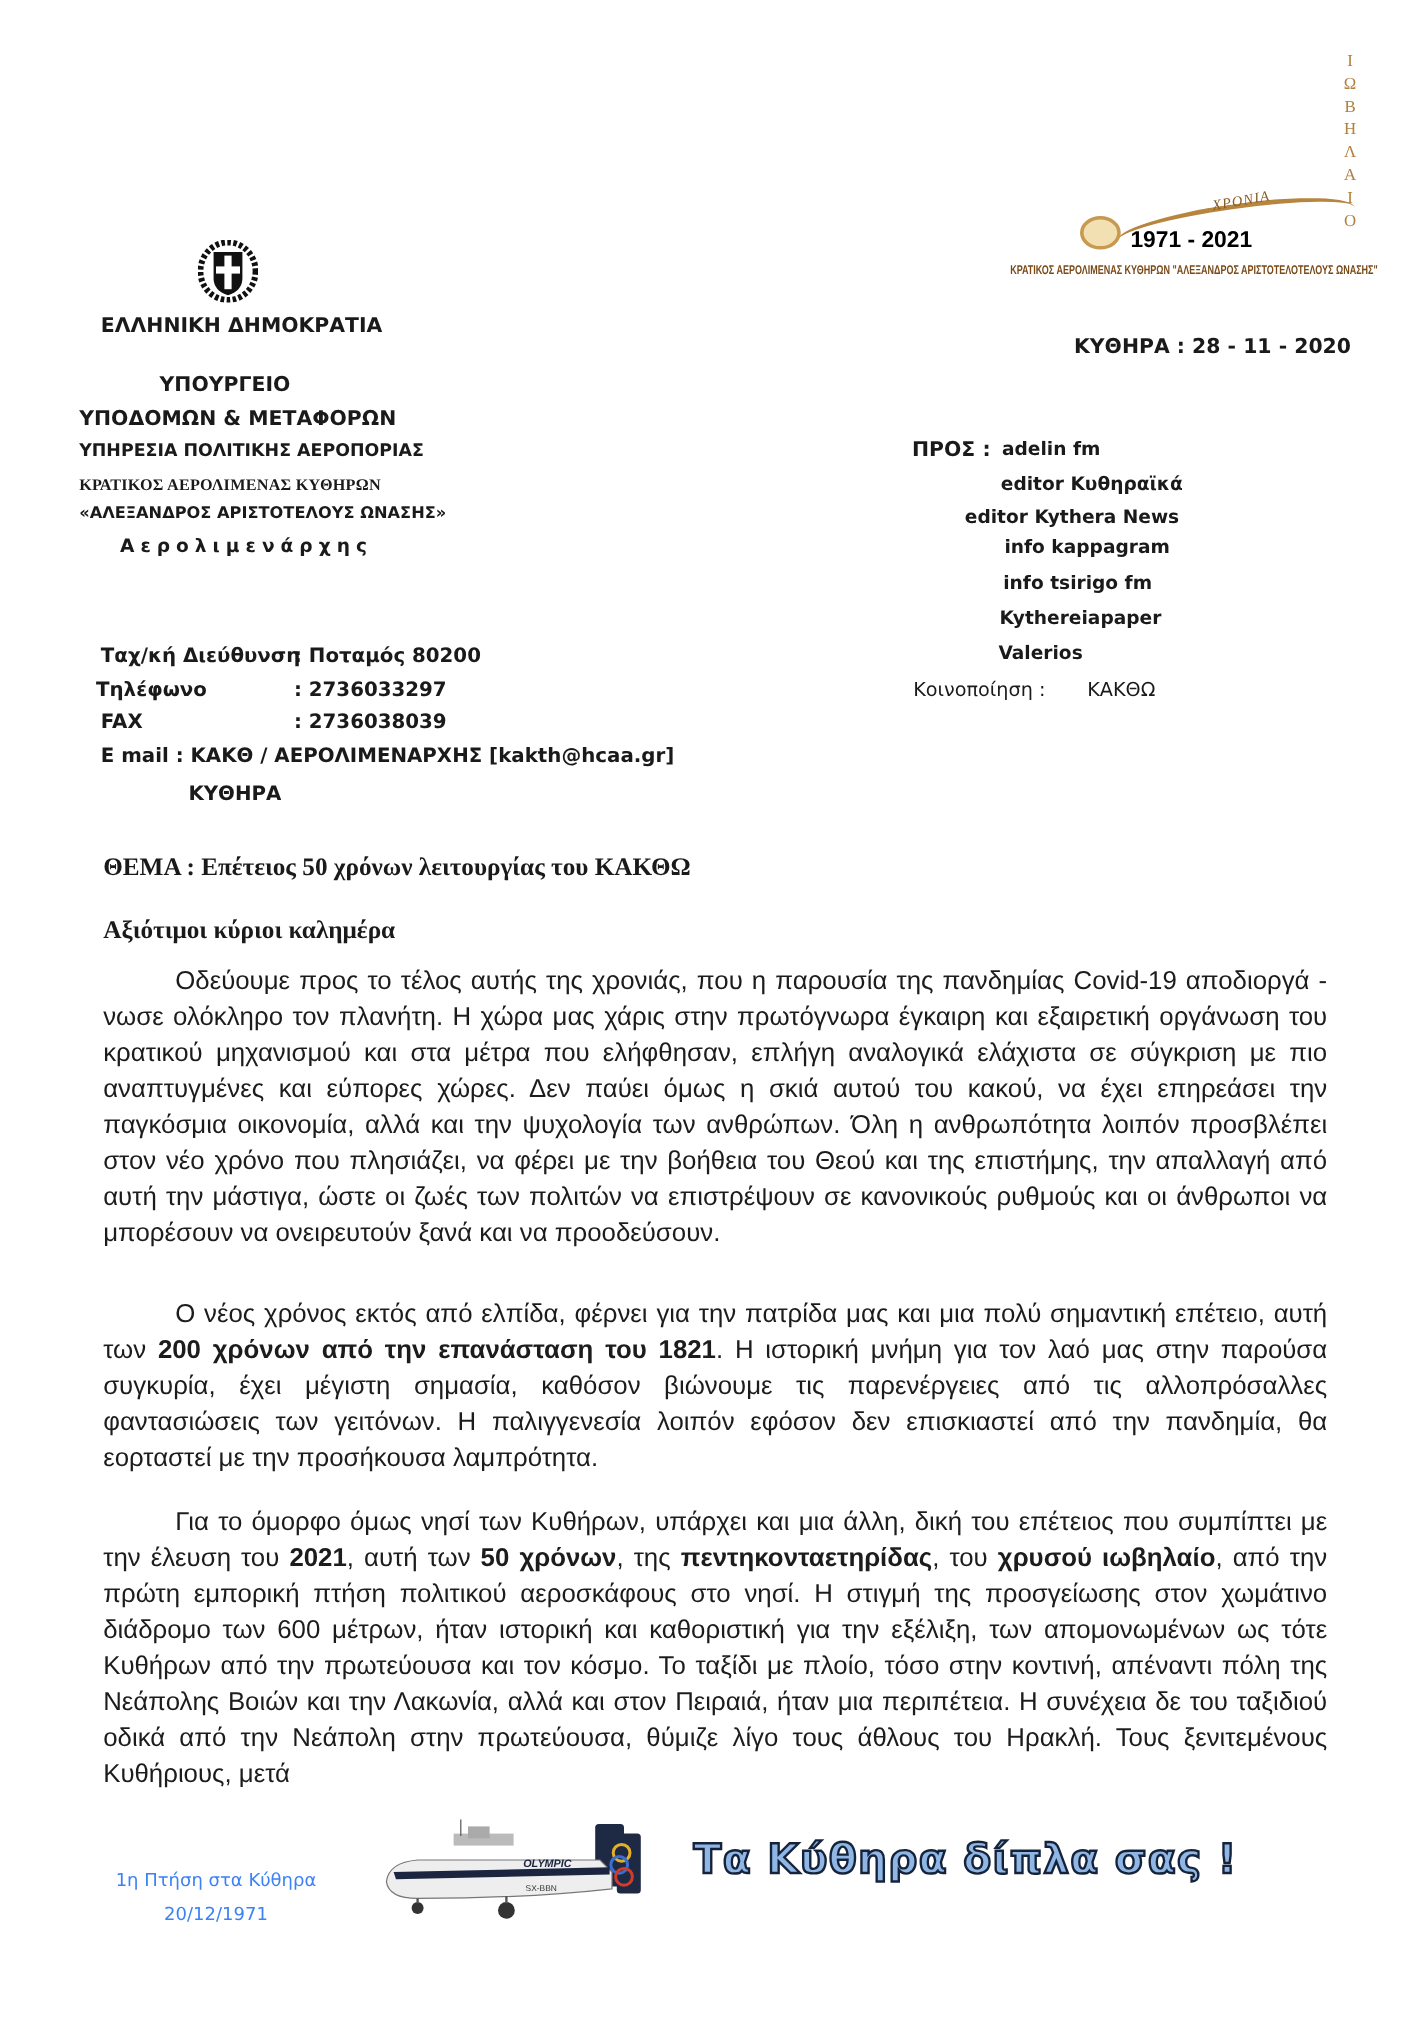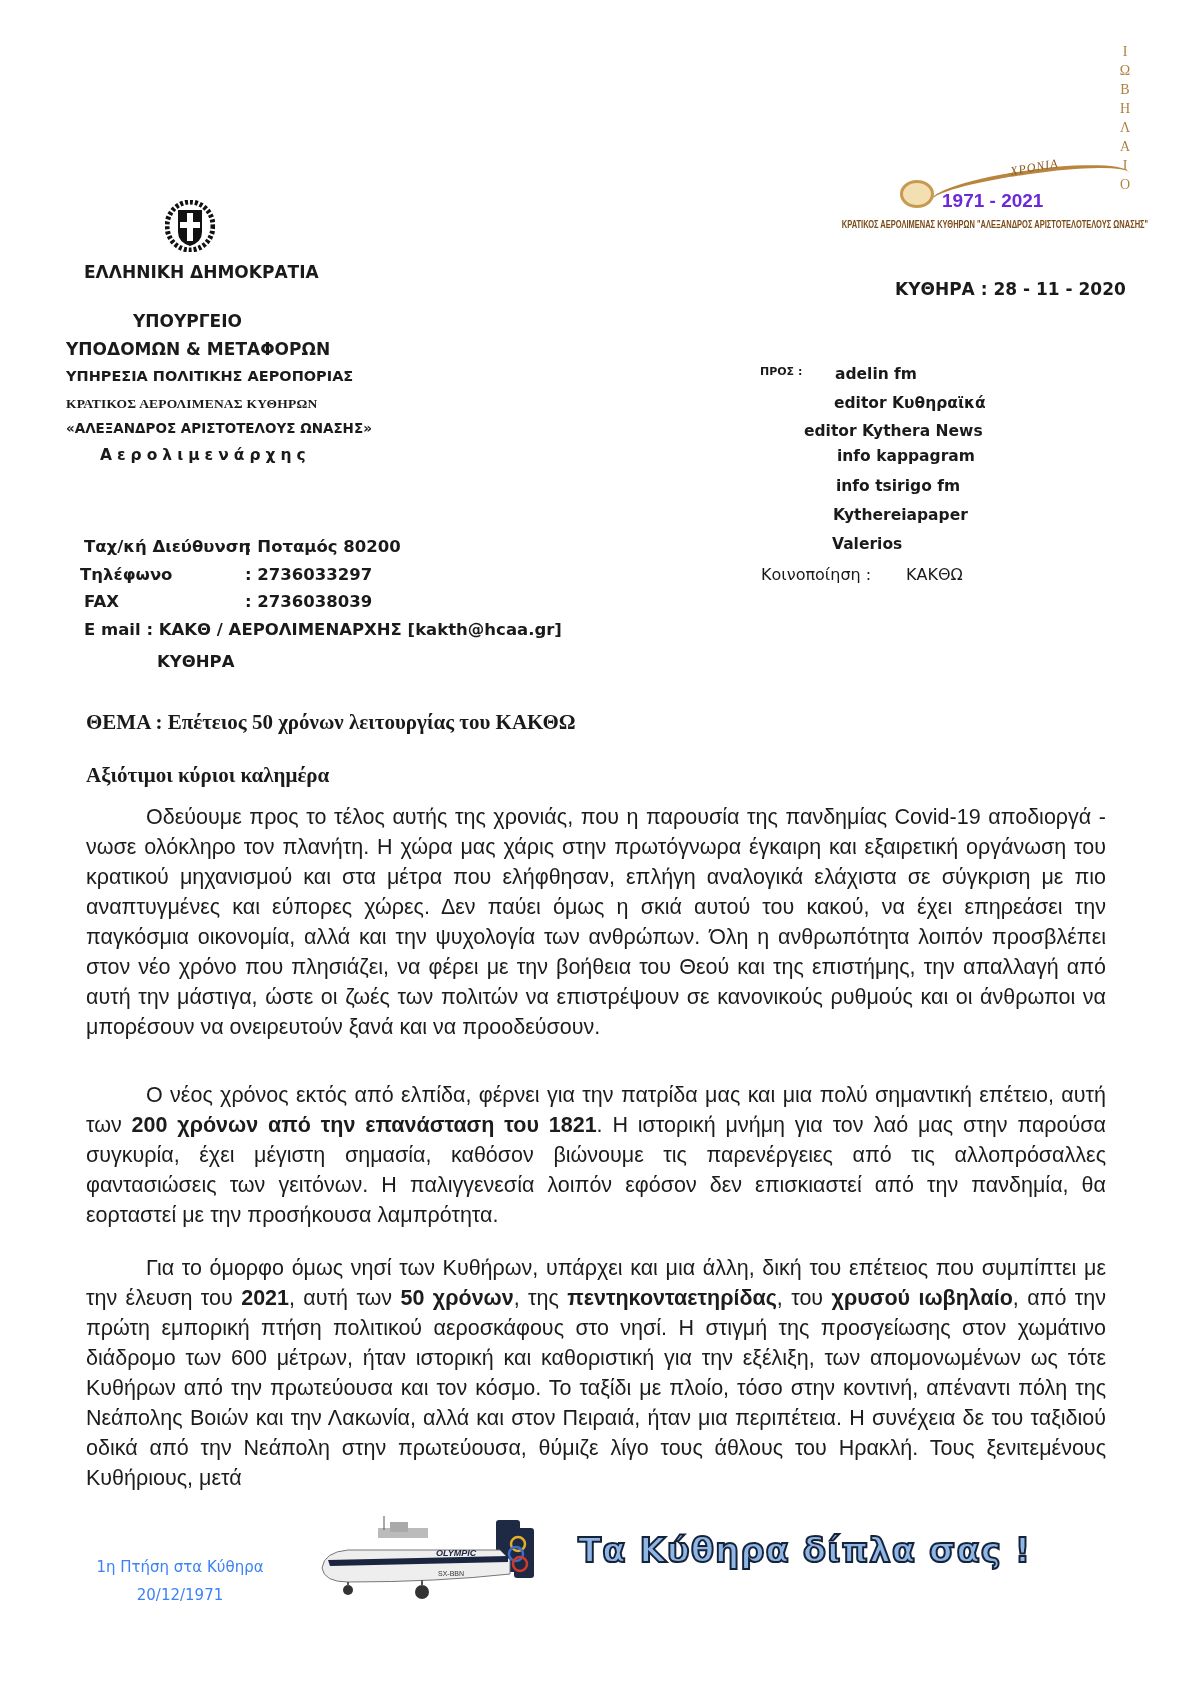--- a/index.html
+++ b/index.html
@@ -16,21 +16,21 @@
     color: #c08a3e; text-shadow: 2px 2px 0 #7a4f1c, -1px -1px 0 #f3d394; }
   #logo50 .vert { position:absolute; left: 258px; top: 22px; width: 14px; font-family: "Liberation Serif", serif;
     font-size: 14px; line-height: 19px; color: #b08040; text-align: center; }
   #logo50 .xronia { position:absolute; left: 150px; top: 140px; font-family: "Liberation Serif", serif; font-style: italic;
     font-size: 12px; color: #8a5a20; transform: rotate(-10deg); letter-spacing: 1px; }
   #logo50 .swoosh { position:absolute; left: 70px; top: 150px; width: 200px; height: 30px;
     border-top: 4px solid #b7853e; border-radius: 60% 60% 0 0; transform: rotate(-8deg); }
   #logo50 .emblem { position:absolute; left: 40px; top: 160px; width: 28px; height: 22px; border-radius: 50%;
     border: 3px solid #c79a50; background: #f2dfb2; }
   #logo50 .years { position:absolute; left: 82px; top: 170px; font-family: "Liberation Sans", sans-serif; font-weight: bold;
-    font-size: 19px; color: #6d28d9; }
+    font-size: 19px; color: #000000; }
   #logo50 .caption { position:absolute; left: -40px; top: 200px; width: 350px; font-family: "Liberation Sans", sans-serif;
     font-weight: bold; font-size: 7.5px; color: #7a4a18; text-align: center; letter-spacing: 0; transform: scaleY(1.4); }
 
   
   #arms { left: 165px; top: 200px; width: 50px; height: 52px; }
 
   .hdr { font-family: "DejaVu Sans", "Liberation Sans", sans-serif; font-weight: bold; color: #1a1a1a; }
   .body-p { font-family: Liberation Sans, sans-serif; font-size: 21.5px; line-height: 30px;
     text-align: justify; color: #1c1c1c; }
   .body-p .ind { display:inline-block; width: 60px; }
@@ -73,21 +73,21 @@
 <div class="abs hdr" style="left:245px; top:537px; font-size:16.5px;">: Ποταμός 80200</div>
 <div class="abs hdr" style="left:80px; top:565px; font-size:16.5px;">Τηλέφωνο</div>
 <div class="abs hdr" style="left:245px; top:565px; font-size:16.5px;">: 2736033297</div>
 <div class="abs hdr" style="left:84px; top:592px; font-size:16.5px;">FAX</div>
 <div class="abs hdr" style="left:245px; top:592px; font-size:16.5px;">: 2736038039</div>
 <div class="abs hdr" style="left:84px; top:620px; font-size:16.5px;">E mail : ΚΑΚΘ / ΑΕΡΟΛΙΜΕΝΑΡΧΗΣ  [kakth@hcaa.gr]</div>
 <div class="abs hdr" style="left:157px; top:652px; font-size:16.5px;">ΚΥΘΗΡΑ</div>
 
 <div class="abs hdr" style="left:895px; top:279px; font-size:17px;">ΚΥΘΗΡΑ  : 28 - 11 - 2020</div>
 
-<div class="abs hdr" style="left:760px; top:365px; font-size:11px;">ΠΡΟΣ  :</div>
+<div class="abs hdr" style="left:760px; top:365px; font-size:17px;">ΠΡΟΣ  :</div>
 <div class="abs hdr" style="left:835px; top:365px; font-size:15.5px;">adelin fm</div>
 <div class="abs hdr" style="left:834px; top:394px; font-size:15.5px;">editor Κυθηραϊκά</div>
 <div class="abs hdr" style="left:804px; top:422px; font-size:15.5px;">editor Kythera News</div>
 <div class="abs hdr" style="left:837px; top:447px; font-size:15.5px;">info kappagram</div>
 <div class="abs hdr" style="left:836px; top:477px; font-size:15.5px;">info tsirigo fm</div>
 <div class="abs hdr" style="left:833px; top:506px; font-size:15.5px;">Kythereiapaper</div>
 <div class="abs hdr" style="left:832px; top:535px; font-size:15.5px;">Valerios</div>
 <div class="abs sans" style="left:761px; top:565px; font-size:16px;">Κοινοποίηση :</div>
 <div class="abs sans" style="left:906px; top:565px; font-size:16px;">ΚΑΚΘΩ</div>
 

